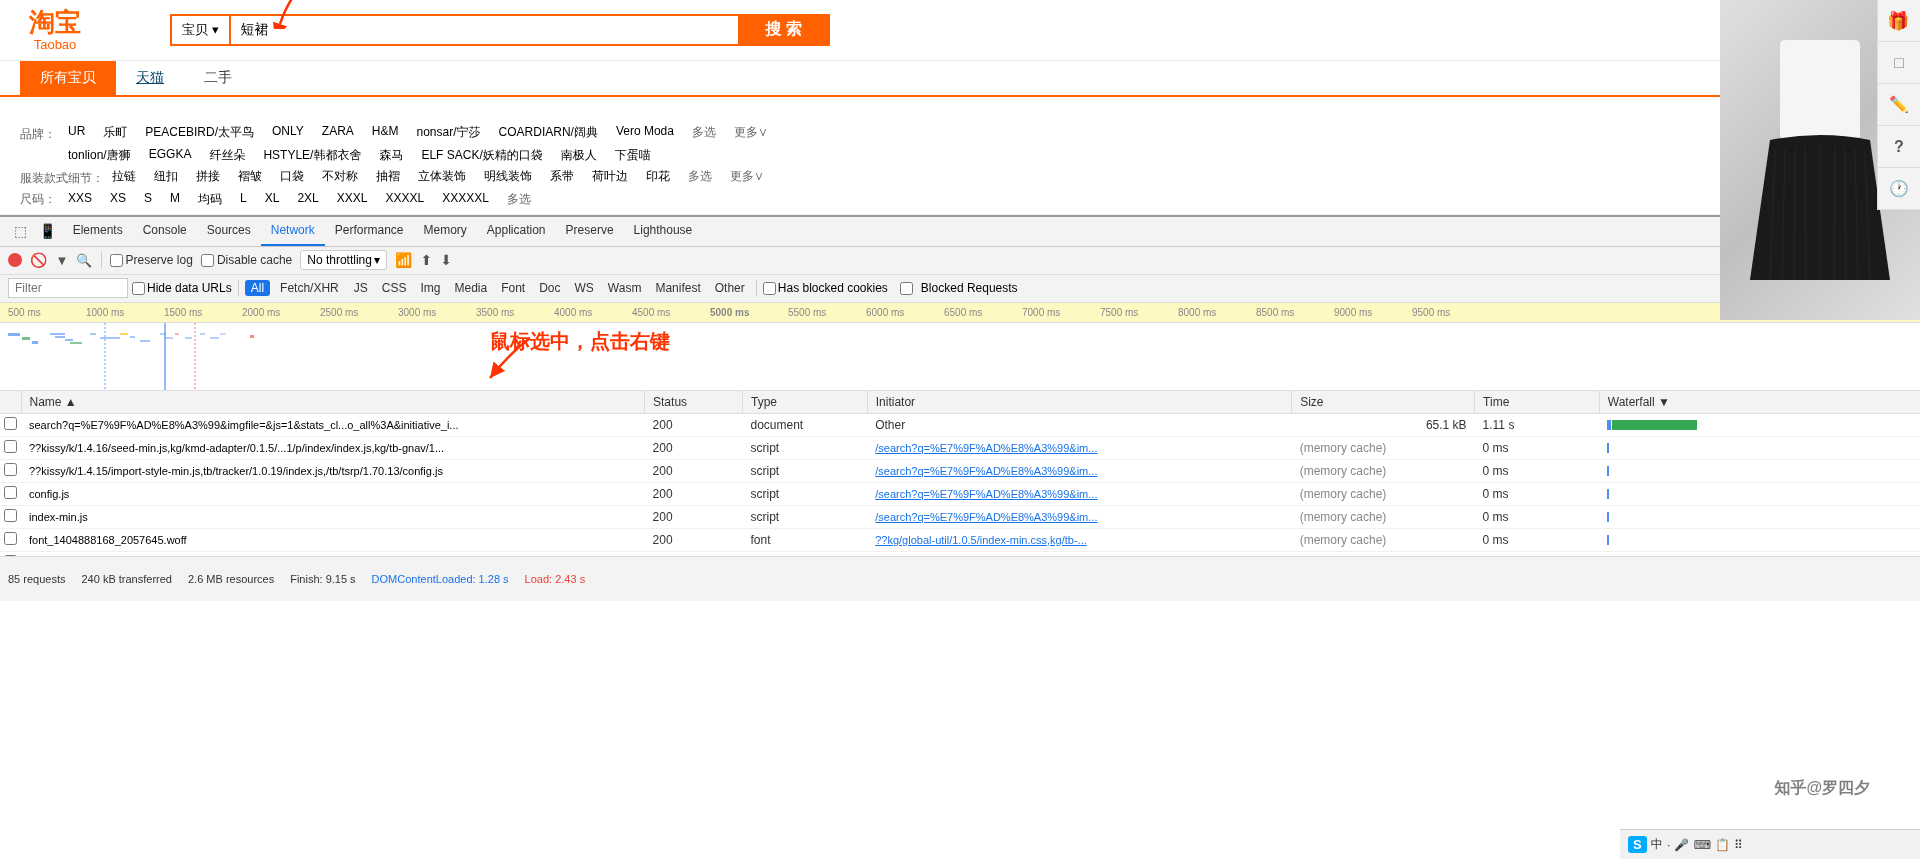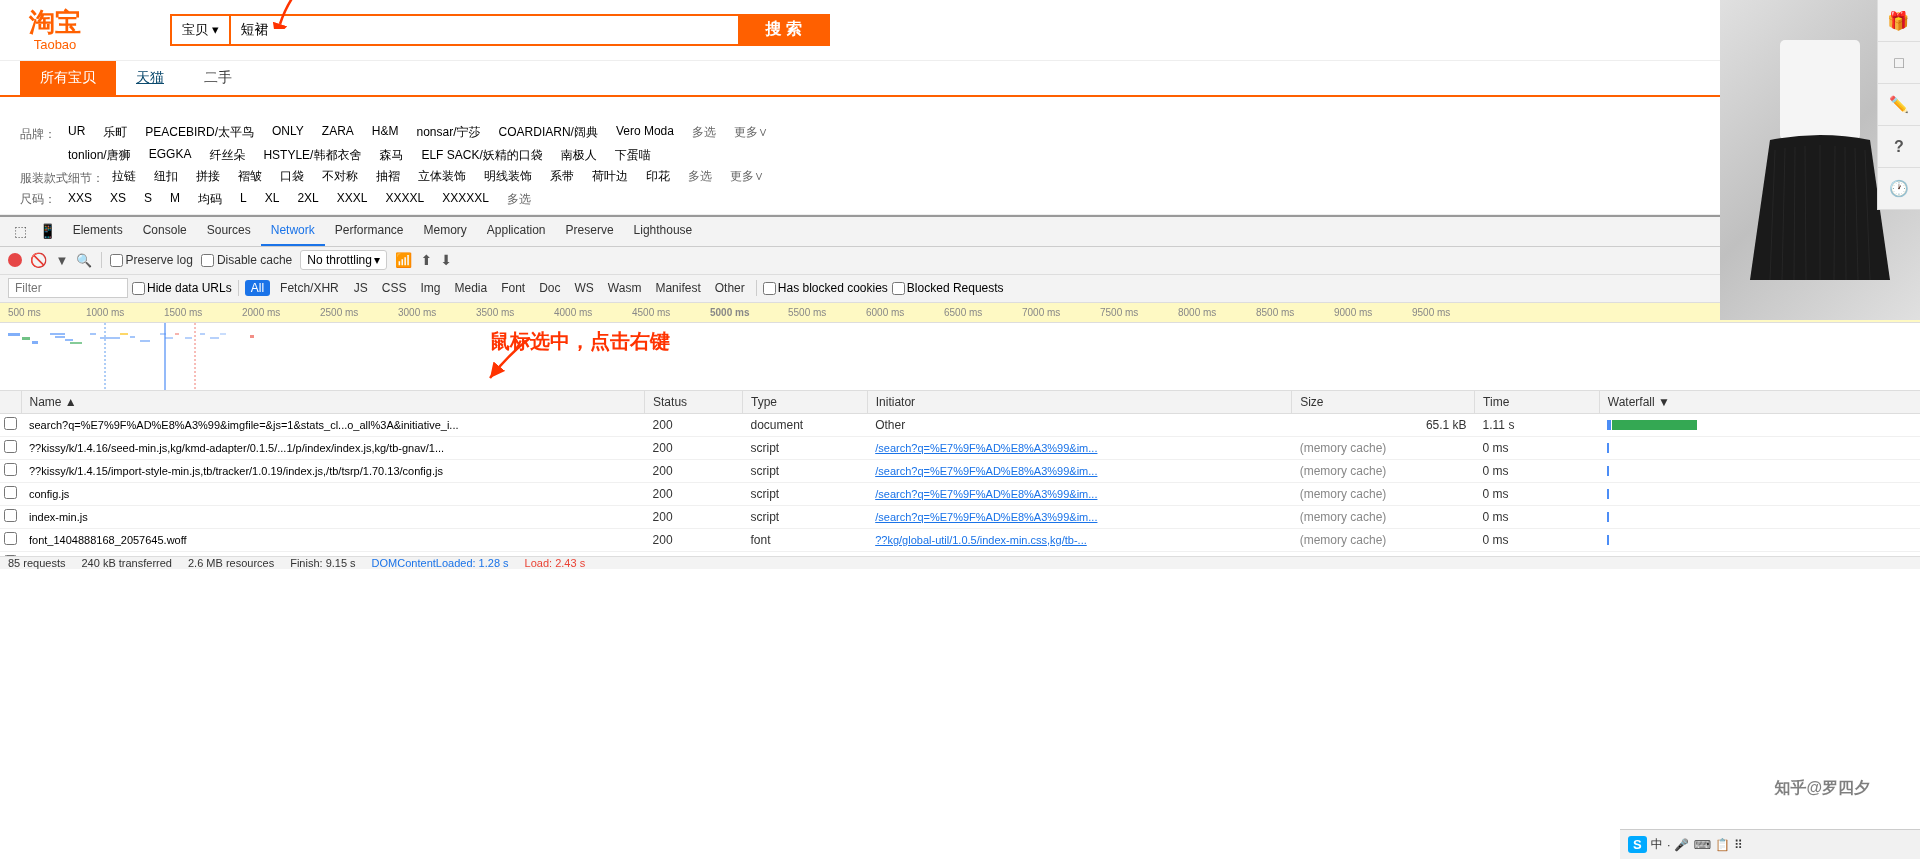--- a/index.html
+++ b/index.html
@@ -203,21 +203,21 @@
     <button style="padding:1px 5px; font-size:12px; border-radius:3px; cursor:pointer; border:none; background:none; color:#333;">Doc</button>
     <button style="padding:1px 5px; font-size:12px; border-radius:3px; cursor:pointer; border:none; background:none; color:#333;">WS</button>
     <button style="padding:1px 5px; font-size:12px; border-radius:3px; cursor:pointer; border:none; background:none; color:#333;">Wasm</button>
     <button style="padding:1px 5px; font-size:12px; border-radius:3px; cursor:pointer; border:none; background:none; color:#333;">Manifest</button>
     <button style="padding:1px 5px; font-size:12px; border-radius:3px; cursor:pointer; border:none; background:none; color:#333;">Other</button>
     <div style="width:1px; height:16px; background:#ccc; margin:0 2px;"></div>
     <label style="display:flex; align-items:center; gap:2px; font-size:12px; cursor:pointer; white-space:nowrap;">
       <input type="checkbox" style="margin: 0px;">
         <span>Has blocked cookies</span>
     </label>
-    <label style="display:flex; align-items:center; gap:2px; font-size:12px; cursor:pointer; white-space:nowrap;">
+    <label style="display:flex; align-items:center; gap:8px; font-size:12px; cursor:pointer; white-space:nowrap;margin-left:8px;">
       <input type="checkbox" style="margin: 0px;">
         <span>Blocked Requests</span>
     </label>
   </div>
 
   <div style="background:#fef9c3; border-bottom:1px solid #ddd; overflow:hidden; height:20px; display:flex; align-items:center; padding:0 8px;">
     <div style="display:flex; gap:0; font-size:10px; color:#888; overflow:hidden; width:100%;">
       <span style="min-width:78px; display:inline-block;">500 ms</span>
       <span style="min-width:78px; display:inline-block;">1000 ms</span>
       <span style="min-width:78px; display:inline-block;">1500 ms</span>
@@ -388,21 +388,21 @@
           <td style="padding:3px 8px;"></td>
           <td style="padding:3px 8px; color:#888;">(disk cache)</td>
           <td style="padding:3px 8px; color:#333;">7 ms</td>
           <td style="padding:3px 8px;"></td>
         </tr>
 
       </tbody>
     </table>
   </div>
 
-  <div style="background:#f3f3f3; border-top:1px solid #ddd; padding:0 8px; font-size:11px; color:#333; display:flex; gap:16px; align-items:center;">
+  <div style="background:#f3f3f3; border-top:1px solid #ddd; padding:16px 8px; font-size:11px; color:#333; display:flex; gap:16px; align-items:center;">
     <span>85 requests</span>
     <span>240 kB transferred</span>
     <span>2.6 MB resources</span>
     <span>Finish: 9.15 s</span>
     <span style="color:#1a73e8;">DOMContentLoaded: 1.28 s</span>
     <span style="color:#ea4335;">Load: 2.43 s</span>
   </div>
 </div>
 
 <div style="position:fixed; right:0; top:0; display:flex; flex-direction:column; background:#f3f3f3; border-left:1px solid #ddd; z-index:50;">

